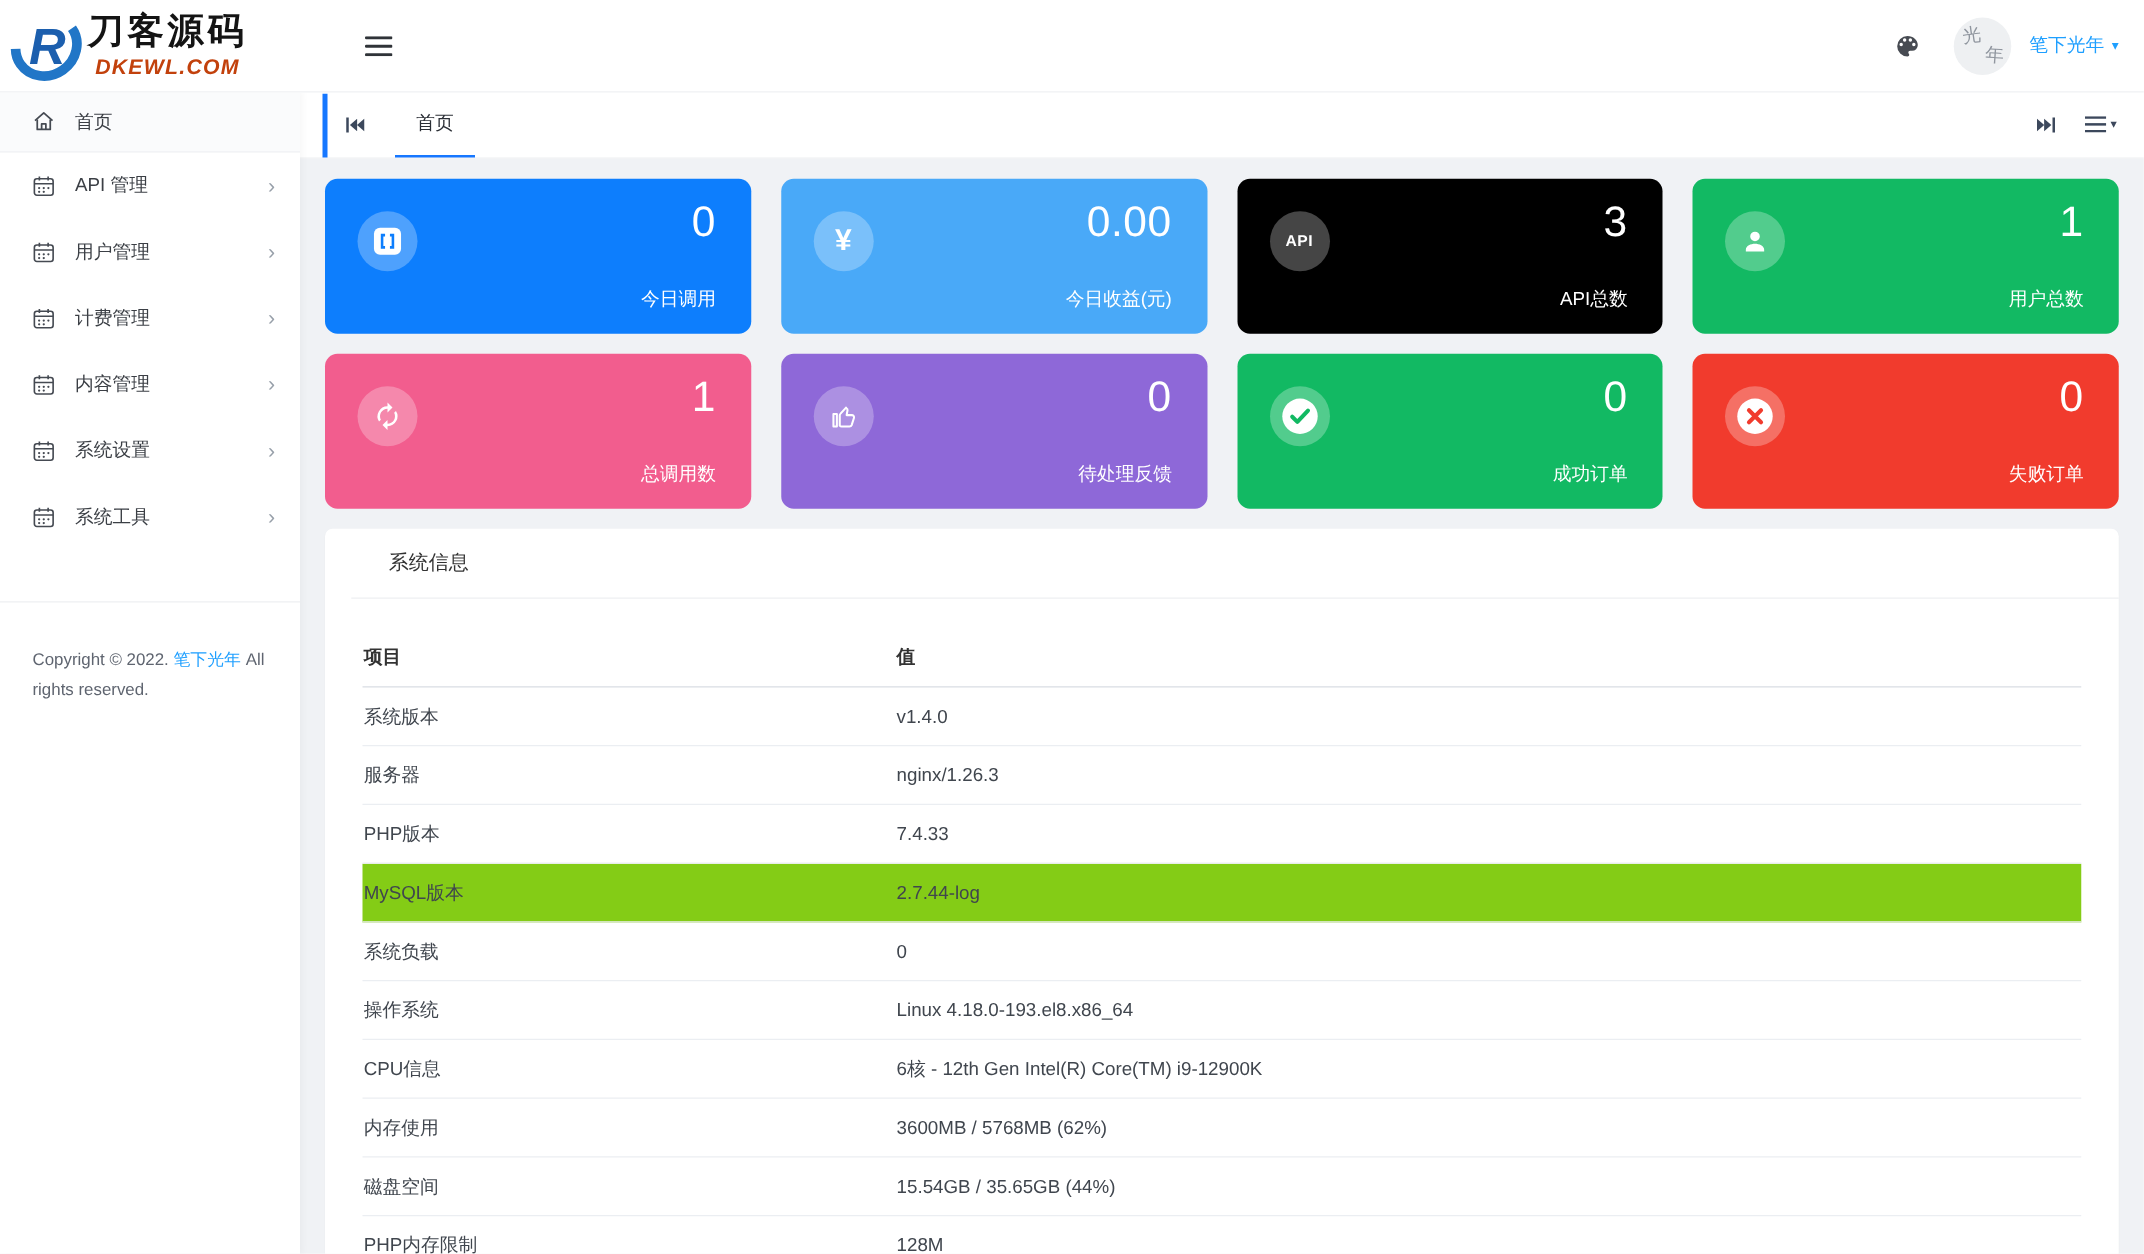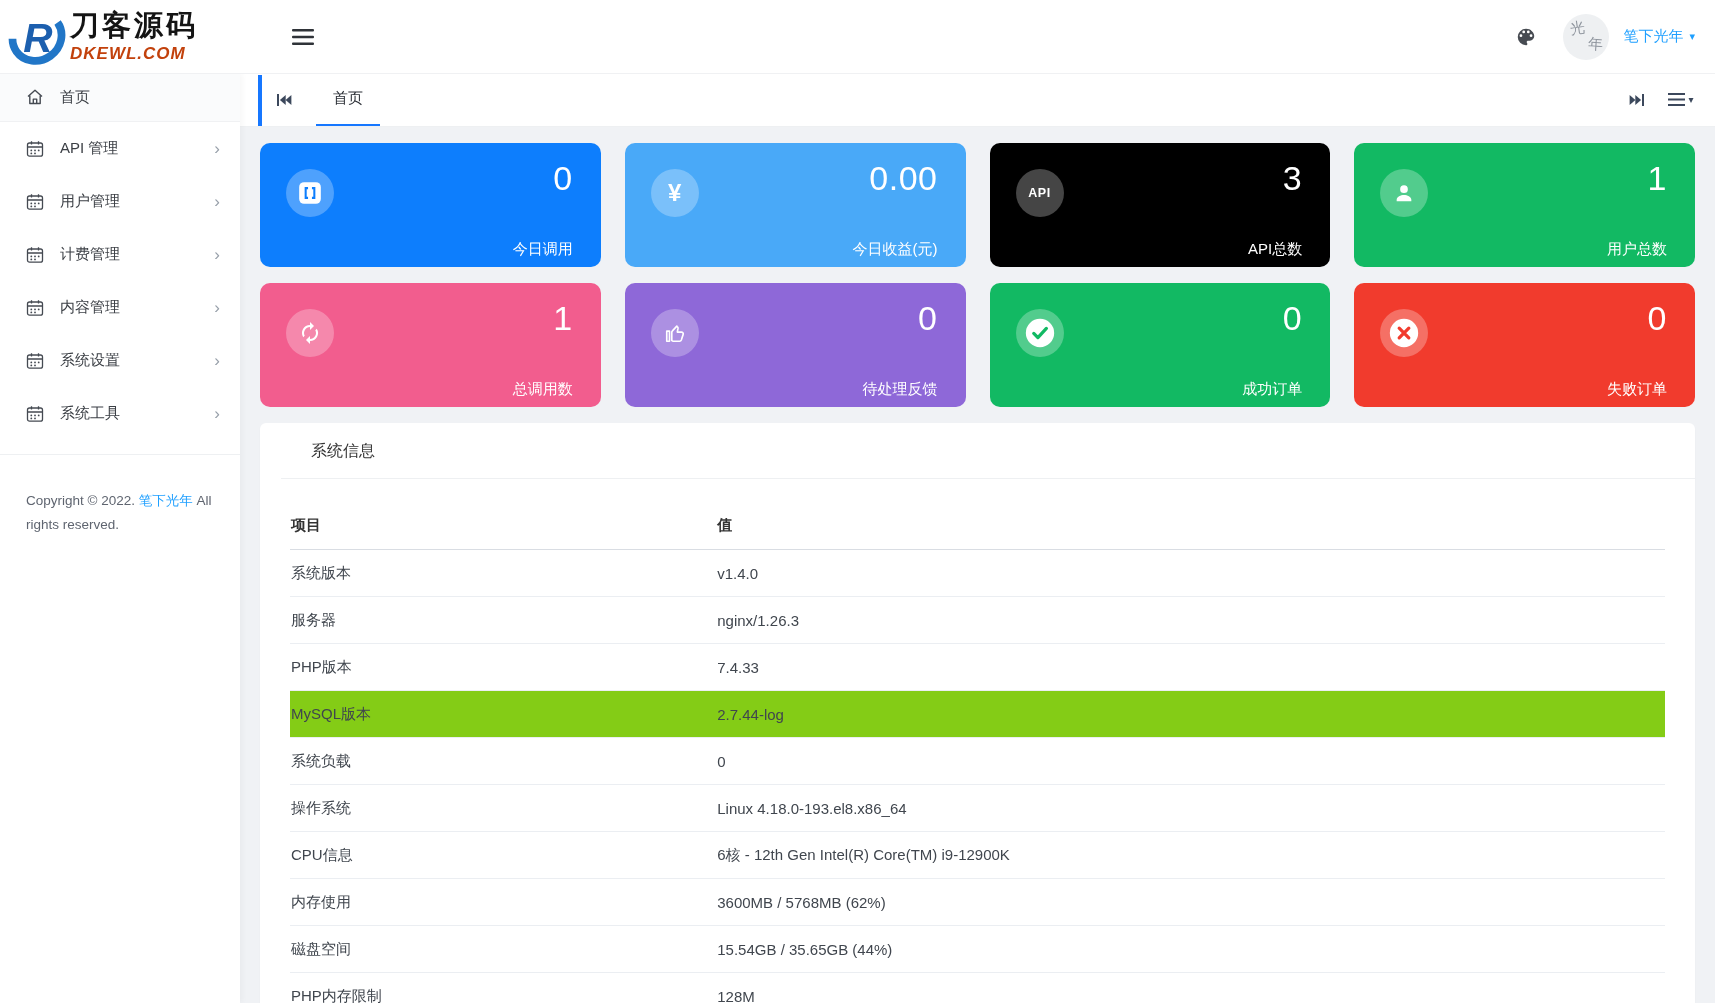--- a/index.html
+++ b/index.html
@@ -7,62 +7,62 @@
     width:1715px;height:1003px;overflow:hidden;position:relative;
     background:#f0f2f5;
     font-family:"Liberation Sans","DejaVu Sans",sans-serif;
     -webkit-font-smoothing:antialiased;
   }
   
   .hdr{position:fixed;top:0;left:0;right:0;height:73px;background:#fff;
        border-bottom:1px solid #f0f1f3;display:flex;align-items:center;z-index:30;}
   .logo{width:252px;height:73px;display:flex;align-items:center;padding-left:8px;box-sizing:border-box;cursor:pointer;}
   .logo-mark{flex:0 0 58px;height:58px;}
-  .logo-txt{margin-left:4px;line-height:1;}
+  .logo-txt{margin-left:4px;line-height:1;text-align:center;}
   .logo-title{font-size:29px;font-weight:900;color:#141414;letter-spacing:3px;}
   .logo-sub{font-size:17px;font-weight:700;font-style:italic;color:#c2410c;letter-spacing:1px;margin-top:5px;}
   .burger{margin-left:36px;width:30px;height:30px;display:flex;align-items:center;justify-content:center;cursor:pointer;color:#2f3338;}
   .hdr-spacer{flex:1;}
   .hicon{width:30px;height:30px;display:flex;align-items:center;justify-content:center;cursor:pointer;color:#474b52;margin-right:22px;}
   .avatar{width:46px;height:46px;border-radius:50%;background:#eef0f2;position:relative;overflow:hidden;cursor:pointer;flex:0 0 46px;}
   .avatar span{position:absolute;color:#8f959e;font-size:15px;}
   .avatar .a1{left:7px;top:5px;transform:rotate(-8deg);}
   .avatar .a2{right:6px;bottom:6px;transform:rotate(4deg);}
   .user{margin-left:14px;margin-right:20px;color:#1e9fff;font-size:15px;cursor:pointer;display:flex;align-items:center;}
   .user .caret{font-size:11px;margin-left:6px;color:#1e9fff;}
   
   .side{position:fixed;top:73px;left:0;bottom:0;width:240px;background:#fff;z-index:20;
         box-shadow:2px 0 6px rgba(0,0,0,.04);}
   .side-item{height:53px;display:flex;align-items:center;padding:0 20px 0 26px;
              color:#3b3f45;font-size:15px;cursor:pointer;box-sizing:border-box;}
   .side-item .mi{width:18px;height:18px;margin-right:16px;color:#454a52;flex:0 0 18px;}
   .side-item .chev{margin-left:auto;color:#98a0aa;font-size:17px;line-height:1;}
   .side-item.home{height:49px;background:#fafbfc;border-bottom:1px solid #f0f1f3;}
-  .copy{margin-top:14px;border-top:1px solid #eef0f2;padding:34px 22px 0 26px;
+  .copy{margin-top:41px;border-top:1px solid #eef0f2;padding:34px 22px 0 26px;
         font-size:13.5px;color:#5f6570;line-height:1.8;}
   .copy a{color:#1e9fff;text-decoration:none;cursor:pointer;}
   
   .tabbar{position:fixed;top:73px;left:240px;right:0;height:53px;background:#fff;
           border-bottom:1px solid #eef0f2;display:flex;align-items:stretch;z-index:10;}
   .tab-accent{position:absolute;left:18px;top:2px;bottom:0;width:4px;background:#1677ff;}
   .tbtn{width:44px;display:flex;align-items:center;justify-content:center;color:#3c485c;cursor:pointer;}
   .tbtn.first{margin-left:22px;}
   .tbtn .caret{font-size:10px;margin-left:3px;color:#3c485c;}
   .tab{display:flex;align-items:center;padding:0 17px;margin-left:10px;font-size:15px;color:#2b2f36;
        border-bottom:2px solid #1677ff;box-sizing:border-box;cursor:pointer;}
   .tspace{flex:1;}
   
   .main{position:absolute;top:126px;left:240px;right:0;height:877px;overflow:hidden;}
   .cards{margin:17px 20px 0;display:grid;grid-template-columns:repeat(4,1fr);gap:16px 24px;}
   .card{position:relative;height:124px;border-radius:10px;color:#fff;}
   .card-ico{position:absolute;left:26px;top:26px;width:48px;height:48px;border-radius:50%;
             background:rgba(255,255,255,.27);display:flex;align-items:center;justify-content:center;}
   .card-ico .tico{font-weight:700;}
   .card-val{position:absolute;right:28px;top:16px;font-size:34px;font-weight:400;letter-spacing:.5px;}
-  .card-lab{position:absolute;right:28px;bottom:8px;font-size:15px;}
+  .card-lab{position:absolute;right:28px;bottom:18px;font-size:15px;}
   .panel{margin:16px 20px 0;background:#fff;border-radius:6px;box-shadow:0 1px 2px rgba(0,0,0,.03);height:660px;}
   .panel-hd{height:55px;line-height:55px;padding:0 30px;border-bottom:1px solid #eef0f2;
             font-size:16px;color:#333;margin-left:21px;}
   .panel-bd{padding:23px 30px 0;}
   table.info{width:100%;border-collapse:collapse;table-layout:fixed;font-size:15px;color:#40464e;}
   table.info col.c1{width:31%;}
   table.info th{height:45px;text-align:left;font-weight:700;color:#333;border-bottom:1px solid #d9dde3;}
   table.info td{height:44px;border-bottom:1px solid #ebeef2;}
   table.info tr.hl td{background:#84cc16;}
 </style>

